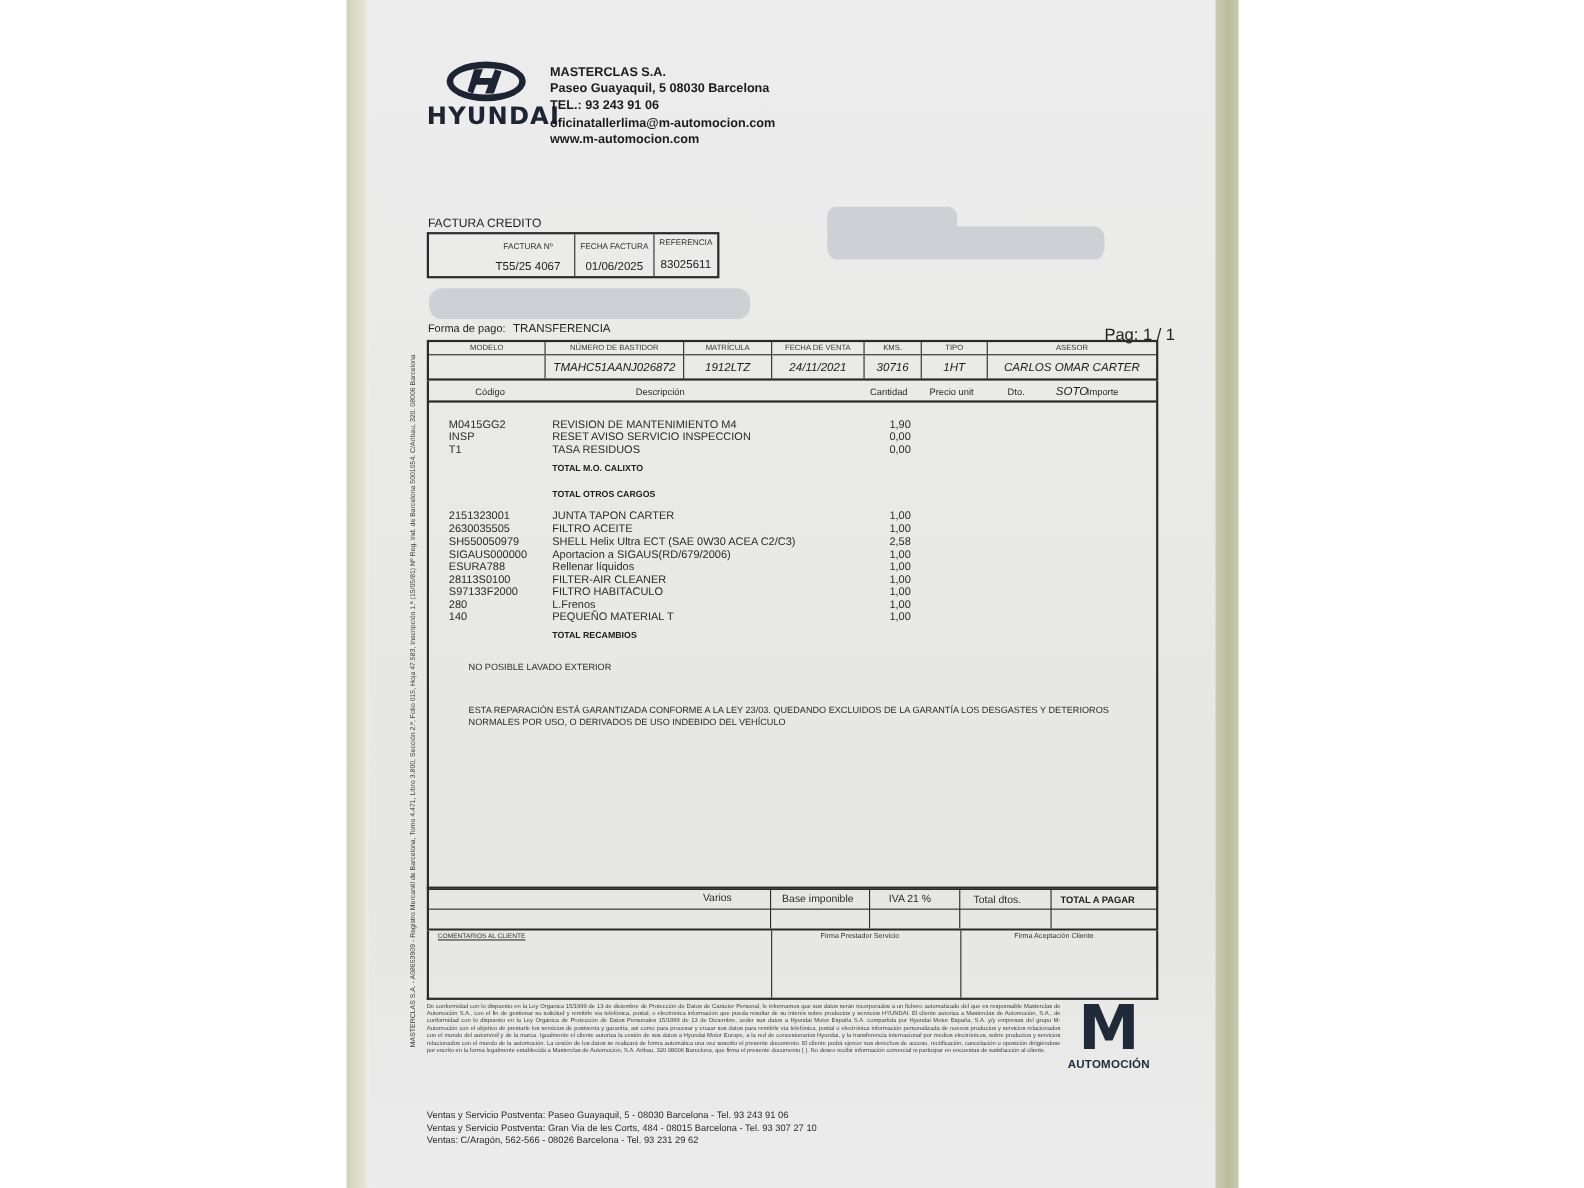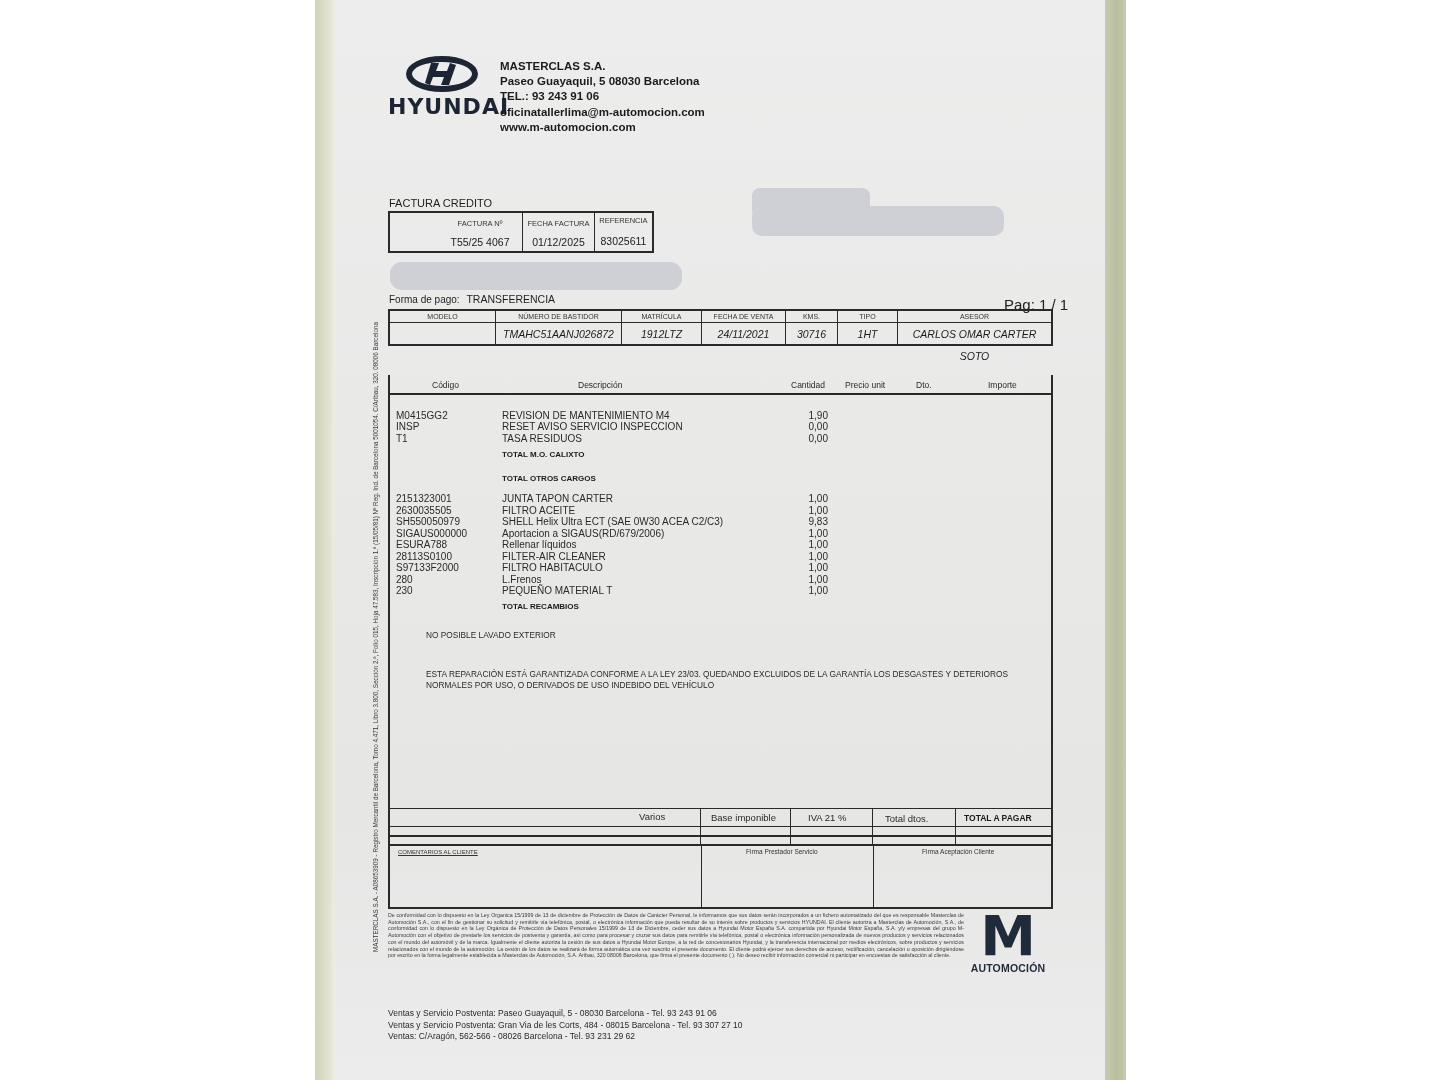--- a/index.html
+++ b/index.html
@@ -36,26 +36,26 @@
   .page-no { left: 1004px; top: 296px; font-size: 15px; color: #222; }
 
   
   .veh { left: 388px; top: 309px; width: 665px; height: 37px; border: 2px solid #2a2a2a; display: flex; }
   .veh-col { border-right: 1.5px solid #2a2a2a; text-align: center; display: flex; flex-direction: column; }
   .veh-col:last-child { border-right: none; }
   .veh-col .h { font-size: 7px; color: #333; height: 12px; line-height: 12px; border-bottom: 1.5px solid #2a2a2a; }
   .veh-col .v { font-size: 10.5px; color: #1b1b1b; line-height: 22px; font-style: italic; }
 
   
-  .main { left: 388px; top: 346px; width: 665px; height: 462px; border: 2px solid #2a2a2a; border-top: none; margin-top: 29px; }
+  .main { left: 388px; top: 346px; width: 665px; height: 462px; border: 2px solid #2a2a2a; border-top: none; }
   .thead { position: absolute; left: 0; top: 0; width: 100%; height: 20px; border-bottom: 2px solid #2a2a2a; font-size: 8.5px; color: #2a2a2a; }
   .thead span { position: absolute; top: 5px; }
   .rows { position: absolute; left: 0; top: 32px; width: 100%; font-size: 10px; color: #2a2a2a; }
   .line { position: absolute; left: 0; width: 100%; height: 12px; }
-  .line .code { position: absolute; left: 6px; }
+  .line .code { position: absolute; left: 18px; }
   .line .desc { position: absolute; left: 112px; }
   .line .qty { position: absolute; left: 400px; width: 38px; text-align: right; }
   .line.total .desc { font-size: 8px; font-weight: bold; top: 1px; color: #1b1b1b; }
   .note { position: absolute; left: 36px; font-size: 8.3px; color: #2a2a2a; line-height: 11px; width: 620px; }
 
   
   .totals { left: 388px; top: 808px; width: 665px; height: 38px; border: 2px solid #2a2a2a; border-top: 1.5px solid #2a2a2a; }
   .tcell { position: absolute; top: 0; height: 100%; border-right: 1.5px solid #2a2a2a; }
   .tlabel { position: absolute; top: 3px; font-size: 9.5px; color: #2a2a2a; }
   .tdiv { position: absolute; left: 0; top: 17px; width: 100%; border-top: 1.5px solid #2a2a2a; }
@@ -103,21 +103,21 @@
 <div class="abs redact redact3"></div>
 
 <div class="abs doc-type">FACTURA CREDITO</div>
 <div class="abs inv-box">
   <div class="inv-cell" style="width:104px">
     <span class="lbl">FACTURA Nº</span>
     <span class="val">T55/25 4067</span>
   </div>
   <div class="inv-cell" style="width:88px">
     <span class="lbl">FECHA FACTURA</span>
-    <span class="val">01/12/2025</span>
+    <span class="val">01/06/2025</span>
   </div>
   <div class="inv-cell" style="width:70px">
     <span class="lbl" style="margin-top:3px">REFERENCIA</span>
     <span class="val" style="margin-top:10px">83025611</span>
   </div>
 </div>
 
 <div class="abs redact redact1"></div>
 
 <div class="abs pay">
@@ -195,21 +195,21 @@
         <span class="qty">1,00</span>
       </div>
     <div class="line" style="top:97.5px">
         <span class="code">2630035505</span>
         <span class="desc">FILTRO ACEITE</span>
         <span class="qty">1,00</span>
       </div>
     <div class="line" style="top:109px">
         <span class="code">SH550050979</span>
         <span class="desc">SHELL Helix Ultra ECT (SAE 0W30 ACEA C2/C3)</span>
-        <span class="qty">9,83</span>
+        <span class="qty">2,58</span>
       </div>
     <div class="line" style="top:120.5px">
         <span class="code">SIGAUS000000</span>
         <span class="desc">Aportacion a SIGAUS(RD/679/2006)</span>
         <span class="qty">1,00</span>
       </div>
     <div class="line" style="top:132px">
         <span class="code">ESURA788</span>
         <span class="desc">Rellenar líquidos</span>
         <span class="qty">1,00</span>
@@ -223,21 +223,21 @@
         <span class="code">S97133F2000</span>
         <span class="desc">FILTRO HABITACULO</span>
         <span class="qty">1,00</span>
       </div>
     <div class="line" style="top:166.5px">
         <span class="code">280</span>
         <span class="desc">L.Frenos</span>
         <span class="qty">1,00</span>
       </div>
     <div class="line" style="top:178px">
-        <span class="code">230</span>
+        <span class="code">140</span>
         <span class="desc">PEQUEÑO MATERIAL T</span>
         <span class="qty">1,00</span>
       </div>
     <div class="line total" style="top:194px">
         <span class="desc">TOTAL RECAMBIOS</span>
       </div>
 
     <div class="note" style="top:223px">NO POSIBLE LAVADO EXTERIOR</div>
     <div class="note" style="top:262px">ESTA REPARACIÓN ESTÁ GARANTIZADA CONFORME A LA LEY 23/03. QUEDANDO EXCLUIDOS DE LA GARANTÍA LOS DESGASTES Y DETERIOROS NORMALES POR USO, O DERIVADOS DE USO INDEBIDO DEL VEHÍCULO</div>
   </div>

